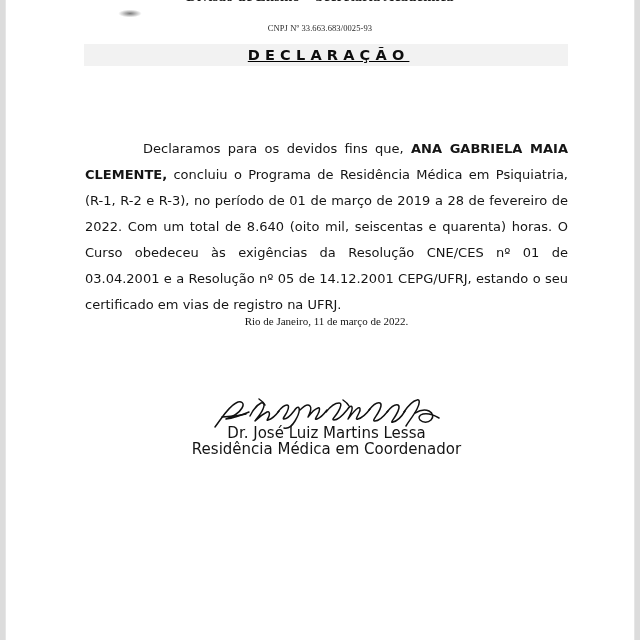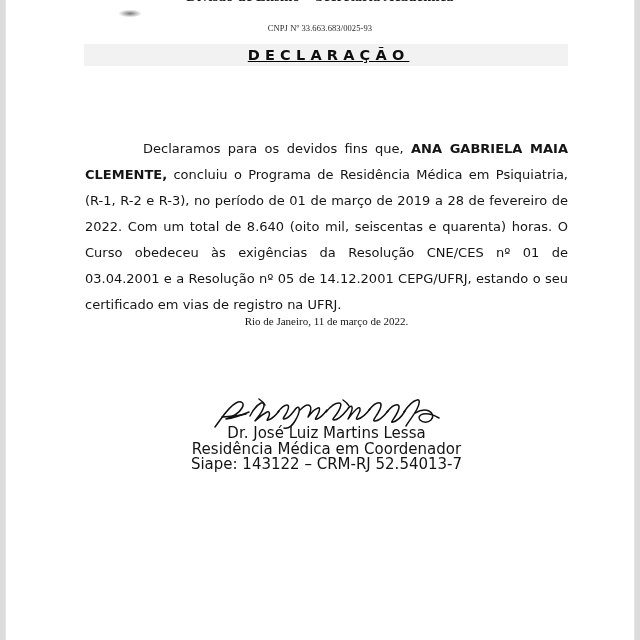--- a/index.html
+++ b/index.html
@@ -174,18 +174,17 @@
             <path d="M157 14 C161 9, 165 6, 168 7 C170 8, 169 12, 166 17 C163 22, 160 25, 163 25 C167 25, 172 20, 176 15"></path>
             <path d="M175 16 C179 11, 183 8, 186 9 C188 10, 187 14, 184 19 C181 24, 178 27, 181 26 C185 25, 190 20, 193 15"></path>
             <path d="M192 16 C196 10, 201 5, 205 4 C208 3, 208 7, 205 13 C202 19, 197 25, 194 30"></path>
             <path d="M203 17 C208 14, 213 13, 217 15 C221 17, 222 21, 219 24 C216 27, 211 27, 208 24 C206 22, 207 19, 211 18 C216 17, 222 19, 227 22"></path>
           </g>
         </svg>
       </div>
       <div class="sig-names">
         <div>Dr. José Luiz Martins Lessa</div>
         <div>Residência Médica em Coordenador</div>
-        <div>Siape: 143122 – CRM-RJ 52.54013-7</div>
       </div>
     </div>
 
   </div>
 </div>
 
 </body></html>

